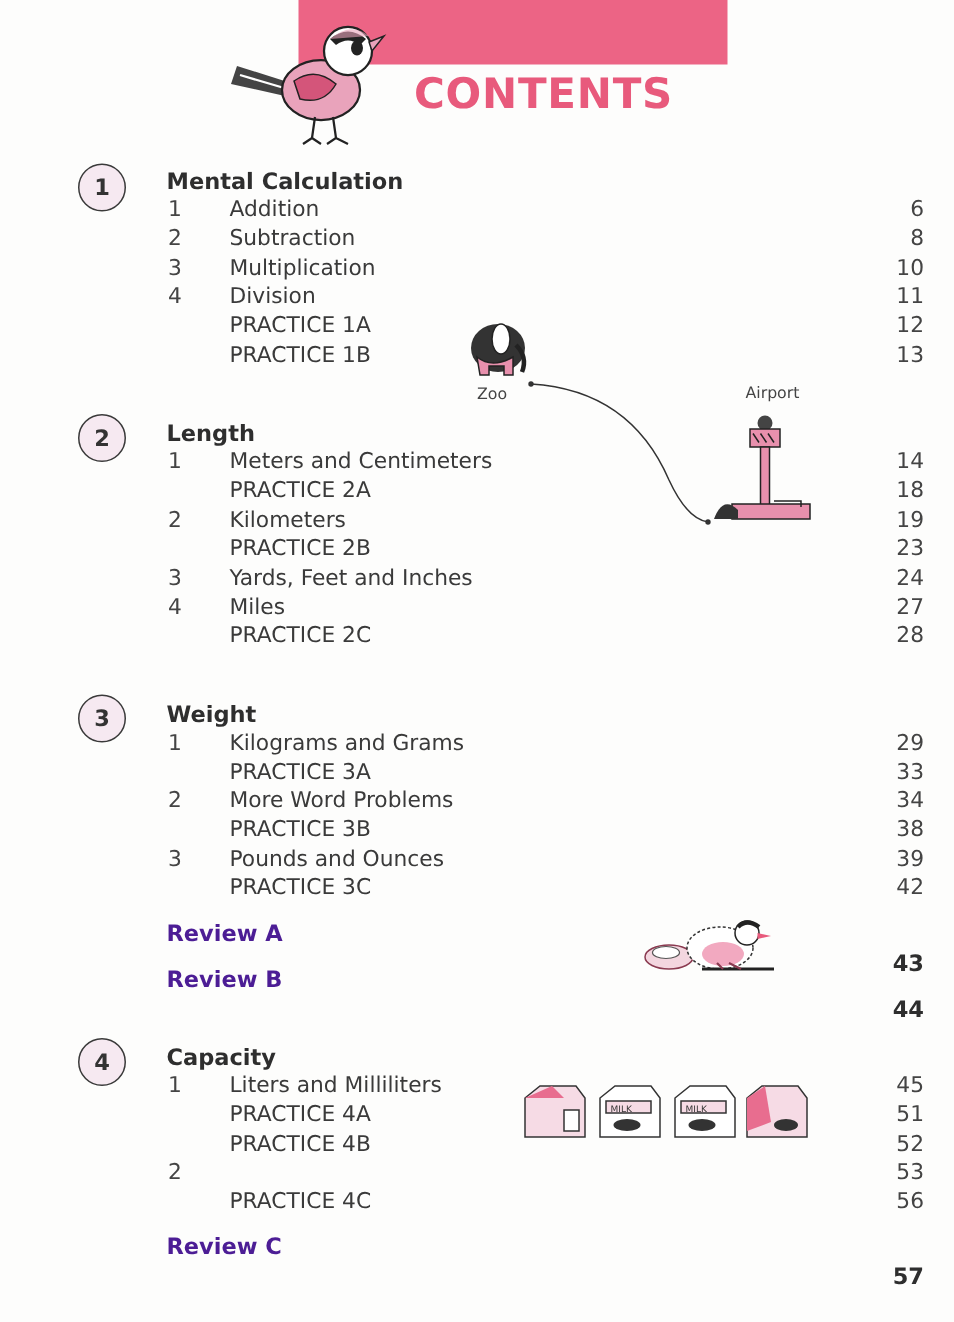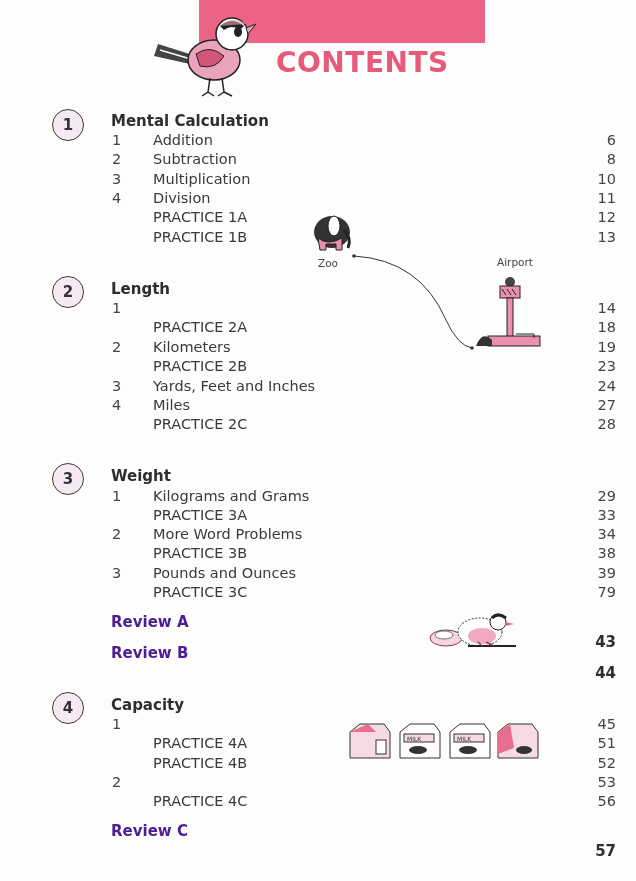--- a/index.html
+++ b/index.html
@@ -112,20 +112,21 @@
   <path d="M2 72 Q8 56 18 66 L18 72 Z" fill="#333"></path>
   <path d="M42 60 L60 60 L60 64" stroke="#222" fill="none"></path>
 </svg>
 
 <div class="chapter-circle" style="top:276px;">2</div>
 <div class="row heading" style="top:280px;">
   <span class="label">Length</span>
 </div>
 <div class="row" style="top:299px;">
     <span class="num">1</span>
+    <span class="label">Meters and Centimeters</span>
     <span class="page">14</span>
   </div>
 <div class="row" style="top:318px;">
     <span class="num"></span>
     <span class="label">PRACTICE 2A</span>
     <span class="page">18</span>
   </div>
 <div class="row" style="top:338px;">
     <span class="num">2</span>
     <span class="label">Kilometers</span>
@@ -177,21 +178,21 @@
     <span class="page">38</span>
   </div>
 <div class="row" style="top:564px;">
     <span class="num">3</span>
     <span class="label">Pounds and Ounces</span>
     <span class="page">39</span>
   </div>
 <div class="row" style="top:583px;">
     <span class="num"></span>
     <span class="label">PRACTICE 3C</span>
-    <span class="page">79</span>
+    <span class="page">42</span>
   </div>
 
 <div class="row review" style="top:613px;">
     <span class="label">Review A</span>
     <span class="page">43</span>
   </div>
 <div class="row review" style="top:644px;">
     <span class="label">Review B</span>
     <span class="page">44</span>
   </div>
@@ -207,20 +208,21 @@
   <path d="M40 42 L88 42" stroke="#222" stroke-width="2"></path>
   <path d="M58 38 L66 42 M50 38 L54 42" stroke="#8a3a50" stroke-width="1.5"></path>
 </svg>
 
 <div class="chapter-circle" style="top:692px;">4</div>
 <div class="row heading" style="top:696px;">
   <span class="label">Capacity</span>
 </div>
 <div class="row" style="top:715px;">
     <span class="num">1</span>
+    <span class="label">Liters and Milliliters</span>
     <span class="page">45</span>
   </div>
 <div class="row" style="top:734px;">
     <span class="num"></span>
     <span class="label">PRACTICE 4A</span>
     <span class="page">51</span>
   </div>
 <div class="row" style="top:754px;">
     <span class="num"></span>
     <span class="label">PRACTICE 4B</span>

